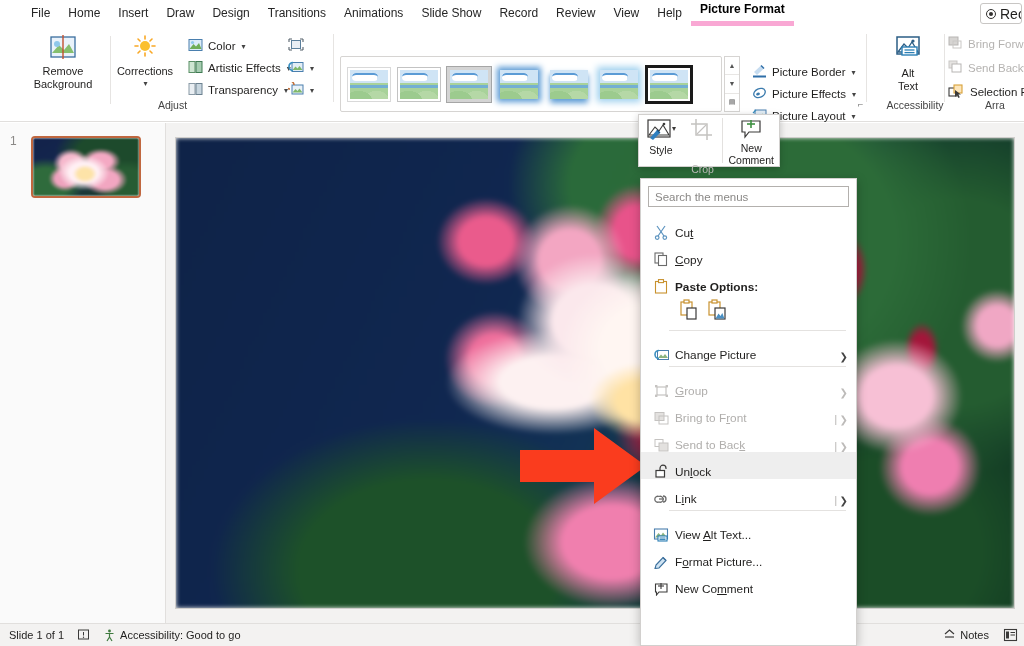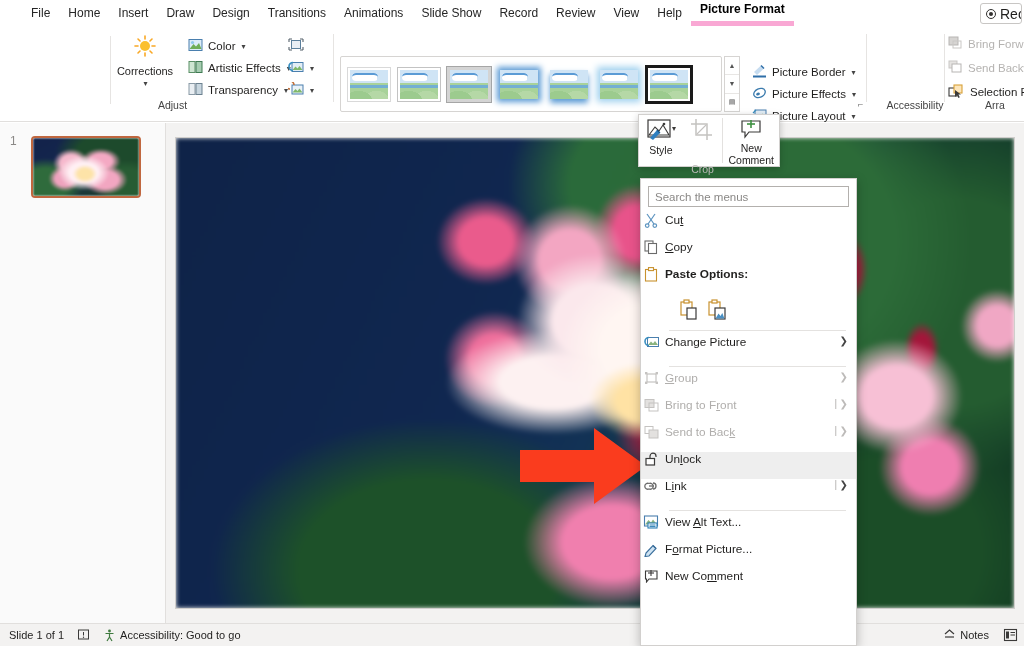--- a/index.html
+++ b/index.html
@@ -254,22 +254,22 @@
     z-index: 50;
     padding: 6px 0 0 0;
   }
   .searchbox {
     margin: 1px 7px 6px 7px; height: 21px;
     border: 1px solid #b3b0ad; background: #fff;
     display: flex; align-items: center; padding: 0 6px;
     font-size: 11.5px; color: #8a8886;
   }
   .mi {
-    height: 27px; display: flex; align-items: flex-start;
-    font-size: 11.8px; color: #201f1e;
+    height: 27px; display: flex; align-items: flex-end;
+    padding-left: 10px; font-size: 11.8px; color: #201f1e;
     position: relative;
   }
   .mi.bold { font-weight: 700; }
   .mi.dis { color: #b0aeac; }
   .mi.hl { background: #eeeeee; }
   .mi .mi-icn {
     width: 20px; flex: 0 0 auto; display: flex; align-items: center; justify-content: center;
   }
   .mi .mi-lbl { margin-left: 4px; }
   .mi .sub {
@@ -320,20 +320,31 @@
     <div class="rec-btn">
       <span class="rec-dot"></span>
       <span>Rec</span>
     </div>
   </div>
 
   <div class="ribbon">
 
     <div class="rgroup" style="left:10px; width:325px;">
 
+      <div class="bigbtn" style="left:14px; top:6px; width:78px;">
+        <span class="icn">
+          <svg width="30" height="26" viewBox="0 0 30 26">
+            <rect x="3" y="3" width="24" height="20" fill="#eaf3fb" stroke="#3a6e9e" stroke-width="1.3"></rect>
+            <path d="M4 19 L11 11 L16 16 L21 10 L26 19 Z" fill="#86bf6e"></path>
+            <path d="M6 10 a3 3 0 1 1 6 0 a3 3 0 1 1 -6 0" fill="#8fc8ea"></path>
+            <line x1="15" y1="1" x2="15" y2="25" stroke="#c24f2e" stroke-width="1.4"></line>
+          </svg>
+        </span>
+        <span class="lbl">Remove Background</span>
+      </div>
 
       <div class="divider-v" style="left:100px;"></div>
 
       <div class="bigbtn" style="left:104px; top:6px; width:62px;">
         <span class="icn">
           <svg width="28" height="26" viewBox="0 0 28 26">
             <circle cx="14" cy="12" r="5" fill="#fbc02d"></circle>
             <g stroke="#f9a825" stroke-width="1.6" stroke-linecap="round">
               <line x1="14" y1="2" x2="14" y2="5"></line>
                 <line x1="14" y1="19" x2="14" y2="22"></line>
@@ -500,20 +511,34 @@
           <path d="M1 5 L4 2 M1 9 L4 12" stroke="#3a8fc0" stroke-width="1.2"></path>
         </svg>
       </span>
       <span>Picture Layout</span>
       <span class="chev">▾</span>
     </div>
 
     <div class="divider-v" style="left:866px;"></div>
 
     <div class="rgroup" style="left:868px; width:78px;">
+      <div class="bigbtn" style="left:10px; top:6px; width:60px;">
+        <span class="icn">
+          <svg width="32" height="28" viewBox="0 0 32 28">
+            <rect x="5" y="3" width="22" height="17" fill="#ffffff" stroke="#2b5d85" stroke-width="1.5"></rect>
+            <path d="M6 18 L12 10 L16 14 L20 8 L26 18 Z" fill="#ffffff" stroke="#2b5d85" stroke-width="1.3"></path>
+            <circle cx="21" cy="7" r="1.6" fill="#2b5d85"></circle>
+            <rect x="10" y="13" width="15" height="8" fill="#ffffff" stroke="#2b7fb5" stroke-width="1.4"></rect>
+            <line x1="12.5" y1="16" x2="22.5" y2="16" stroke="#2b7fb5" stroke-width="1.3"></line>
+            <line x1="12.5" y1="18.6" x2="22.5" y2="18.6" stroke="#2b7fb5" stroke-width="1.3"></line>
+          </svg>
+        </span>
+        <span class="lbl">Alt</span>
+        <span class="lbl" style="margin-top:0">Text</span>
+      </div>
       <div class="rgroup-label" style="left:8px;text-align:center;">Accessibility</div>
       <span style="position:absolute; left:-10px; bottom:1px; font-size:9px; color:#666;">⌐</span>
     </div>
 
     <div class="divider-v" style="left:944px;"></div>
 
     <div class="rgroup" style="left:946px; width:78px;">
       <div class="smallrow dis" style="left:2px; top:6px;">
         <span class="icn">
           <svg width="15" height="14" viewBox="0 0 15 14">

